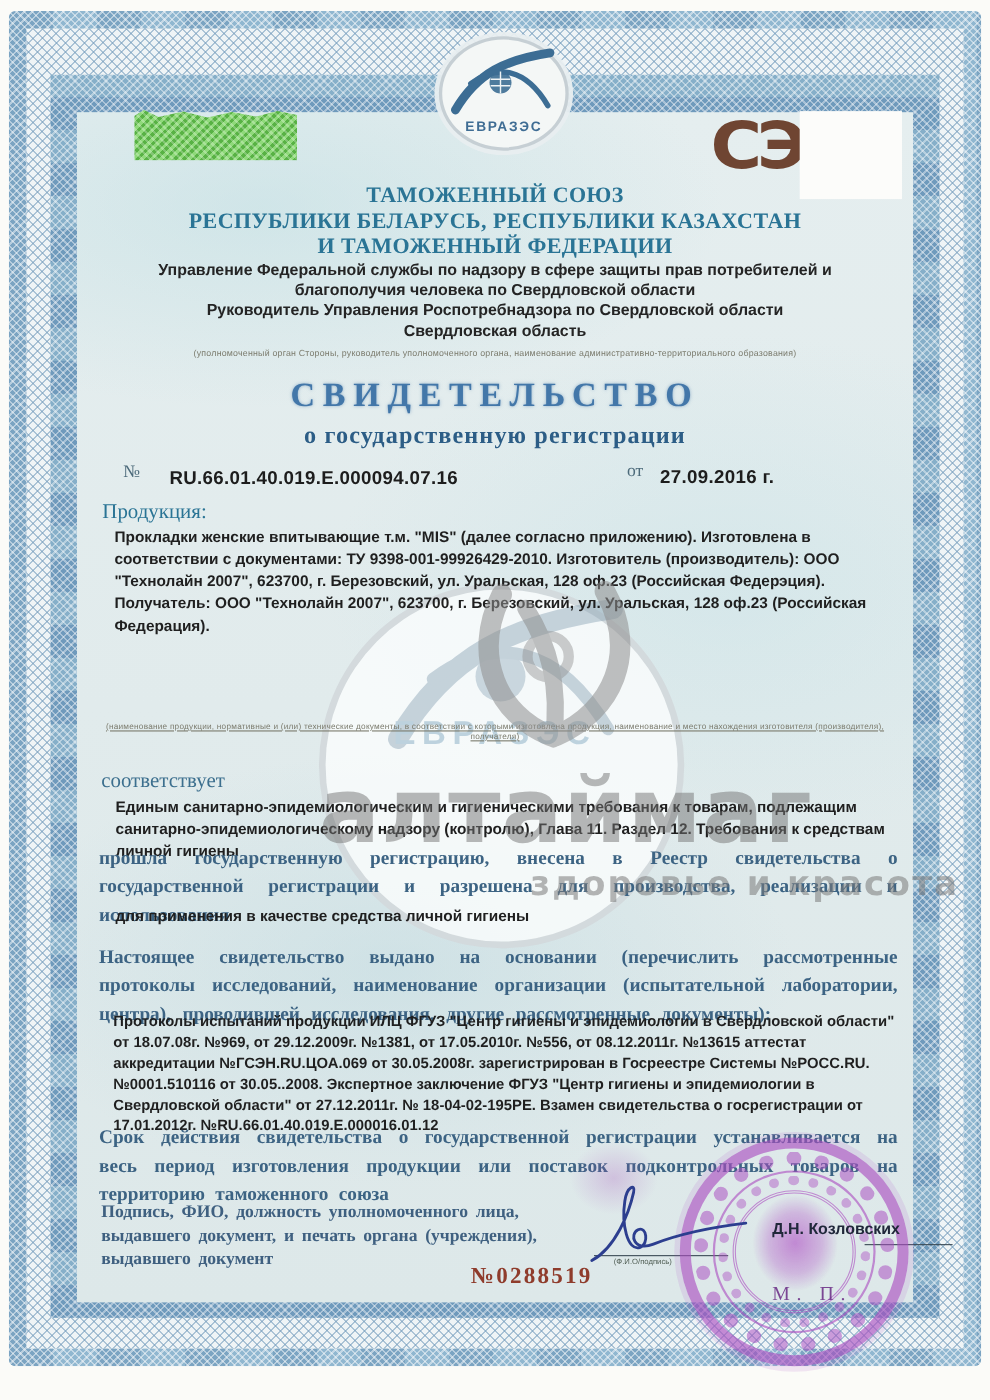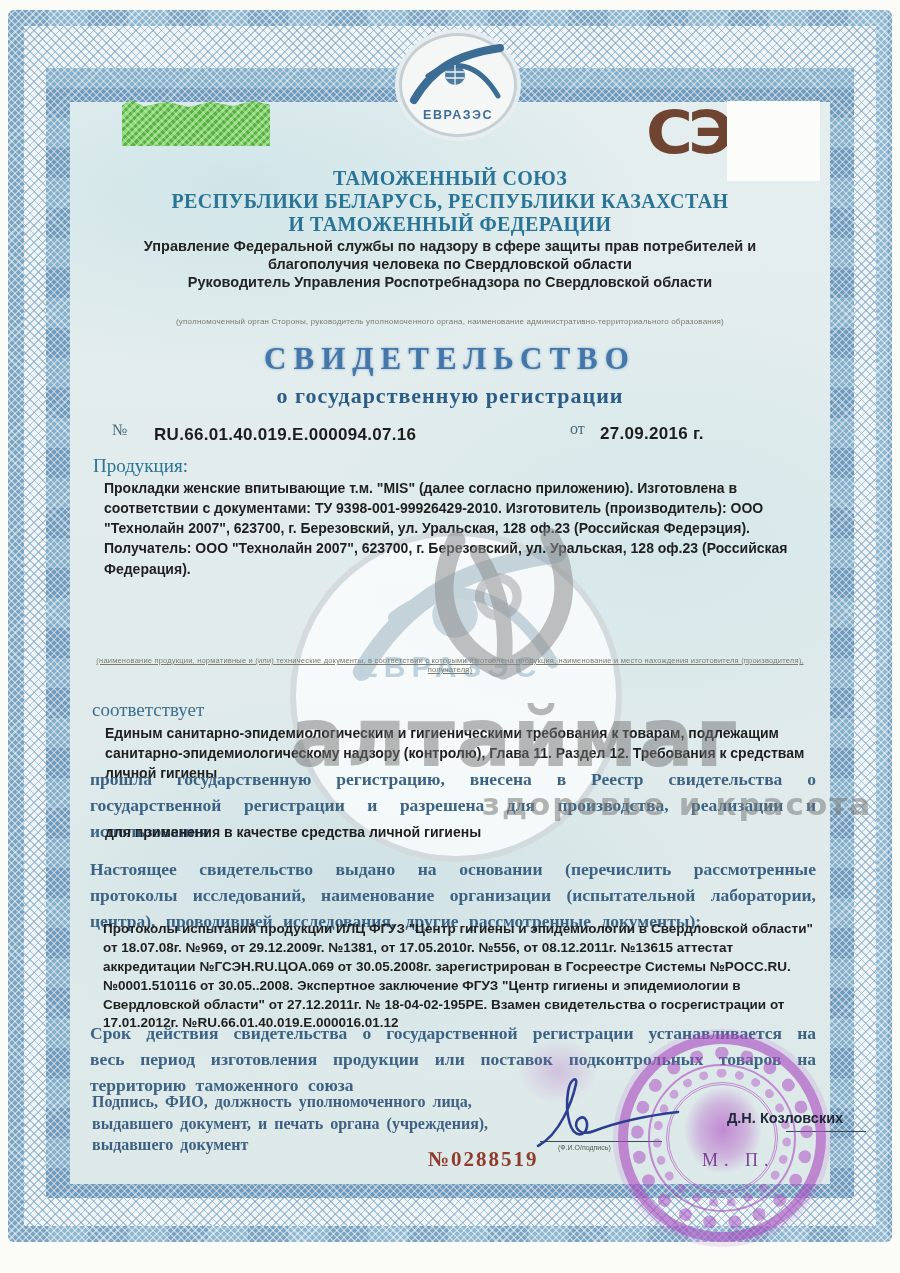--- a/index.html
+++ b/index.html
@@ -65,21 +65,21 @@
     text-align:justify;z-index:2;}
 
   .numsign,.oflabel{font:16px "Liberation Serif",serif;color:#4c6a7a;z-index:2;}
   .numval,.dateval{font:bold 17px "Liberation Sans",sans-serif;color:#1d1d1d;letter-spacing:.3px;z-index:2;}
 
   .blank-number{font:bold 21px "Liberation Serif",serif;color:#8f3c2c;letter-spacing:2px;z-index:2;}
   .sign-caption{font:bold 16px "Liberation Serif",serif;color:#3f6080;line-height:1.35;word-spacing:3px;z-index:2;}
   .sign-line{border-top:1.5px solid #3a4a55;z-index:6;}
   .sign-note{font:7px "Liberation Sans",sans-serif;color:#4c5a50;z-index:6;}
   .signer-name{font:bold 14.5px "Liberation Sans",sans-serif;color:#20283a;z-index:8;}
-  .mp-mark{font:18px "Liberation Serif",serif;color:#692a85;letter-spacing:6px;opacity:.85;z-index:8;}
+  .mp-mark{font:18px "Liberation Serif",serif;color:#692a85;letter-spacing:6px;opacity:.85;z-index:8;margin-top:16px;}
 
   
   .wm-circle{position:absolute;left:290px;top:530px;width:320px;height:320px;border-radius:50%;
     background:rgba(250,252,252,.82);border:6px solid rgba(196,204,208,.7);z-index:1;}
   .wm-evrazes{position:absolute;left:290px;width:320px;top:650px;text-align:center;
     font:bold 30px "Liberation Sans",sans-serif;color:#bdd2de;letter-spacing:6px;z-index:1;}
   .wm-swoosh{position:absolute;left:330px;top:540px;z-index:1;opacity:.45;}
   .wm-flower{position:absolute;left:408px;top:528px;z-index:5;opacity:.55;}
   .wm-brand{position:absolute;left:290px;top:690px;width:480px;z-index:5;
     font:bold 82px "DejaVu Sans","Liberation Sans",sans-serif;color:rgba(115,115,115,.5);letter-spacing:1px;}
@@ -127,20 +127,21 @@
 
   <div class="holo"></div>
   <div class="se-mark">СЭ</div>
   <div class="white-patch"></div>
 
   <div class="abs ctr union" style="top:167px;">ТАМОЖЕННЫЙ СОЮЗ</div>
   <div class="abs ctr union" style="top:190px;">РЕСПУБЛИКИ БЕЛАРУСЬ, РЕСПУБЛИКИ КАЗАХСТАН</div>
   <div class="abs ctr union" style="top:213px;">И ТАМОЖЕННЫЙ ФЕДЕРАЦИИ</div>
   <div class="abs auth" style="left:115px;right:115px;top:237px;text-align:center;">Управление Федеральной службы по надзору в сфере защиты прав потребителей и благополучия человека по Свердловской области</div>
   <div class="abs ctr auth" style="top:273px;">Руководитель Управления Роспотребнадзора по Свердловской области</div>
+  <div class="abs ctr auth" style="top:292px;">Свердловская область</div>
   <div class="abs ctr tiny-note" style="top:317px;">(уполномоченный орган Стороны, руководитель уполномоченного органа, наименование административно-территориального образования)</div>
 
   <div class="abs ctr title" style="top:341px;">СВИДЕТЕЛЬСТВО</div>
   <div class="abs ctr subtitle" style="top:383px;">о государственную регистрации</div>
 
   <div class="abs numsign" style="left:112px;top:421px;">№</div>
   <div class="abs numval" style="left:154px;top:425px;">RU.66.01.40.019.Е.000094.07.16</div>
   <div class="abs oflabel" style="left:570px;top:420px;">от</div>
   <div class="abs dateval" style="left:600px;top:424px;">27.09.2016 г.</div>
 
@@ -189,17 +190,17 @@
     <div class="ring2"></div>
     <div class="glyphs2"></div>
     <div class="ring3"></div>
     <div class="eagle"></div>
   </div>
 
   <svg class="sig-svg" width="170" height="95" viewBox="0 0 170 95">
     <path d="M10,74 C32,62 44,30 48,12 C50,4 42,6 40,20 C37,40 42,66 54,62 C62,59 60,42 52,46 C44,50 48,66 66,59 C92,49 116,44 150,40" stroke="#2c3e8f" stroke-width="2.6" fill="none" stroke-linecap="round"></path>
   </svg>
 
-  <div class="abs signer-name" style="left:702px;top:1110px;margin-left:25px;">Д.Н. Козловских</div>
+  <div class="abs signer-name" style="left:702px;top:1110px;">Д.Н. Козловских</div>
   <div class="abs mp-mark" style="left:702px;top:1150px;">М. П.</div>
 
   <div class="footer-note">© ЗАО «Палаций печатный двор», г. Москва, 2012г., уровень «В»</div>
 </div>
 
 </body></html>

